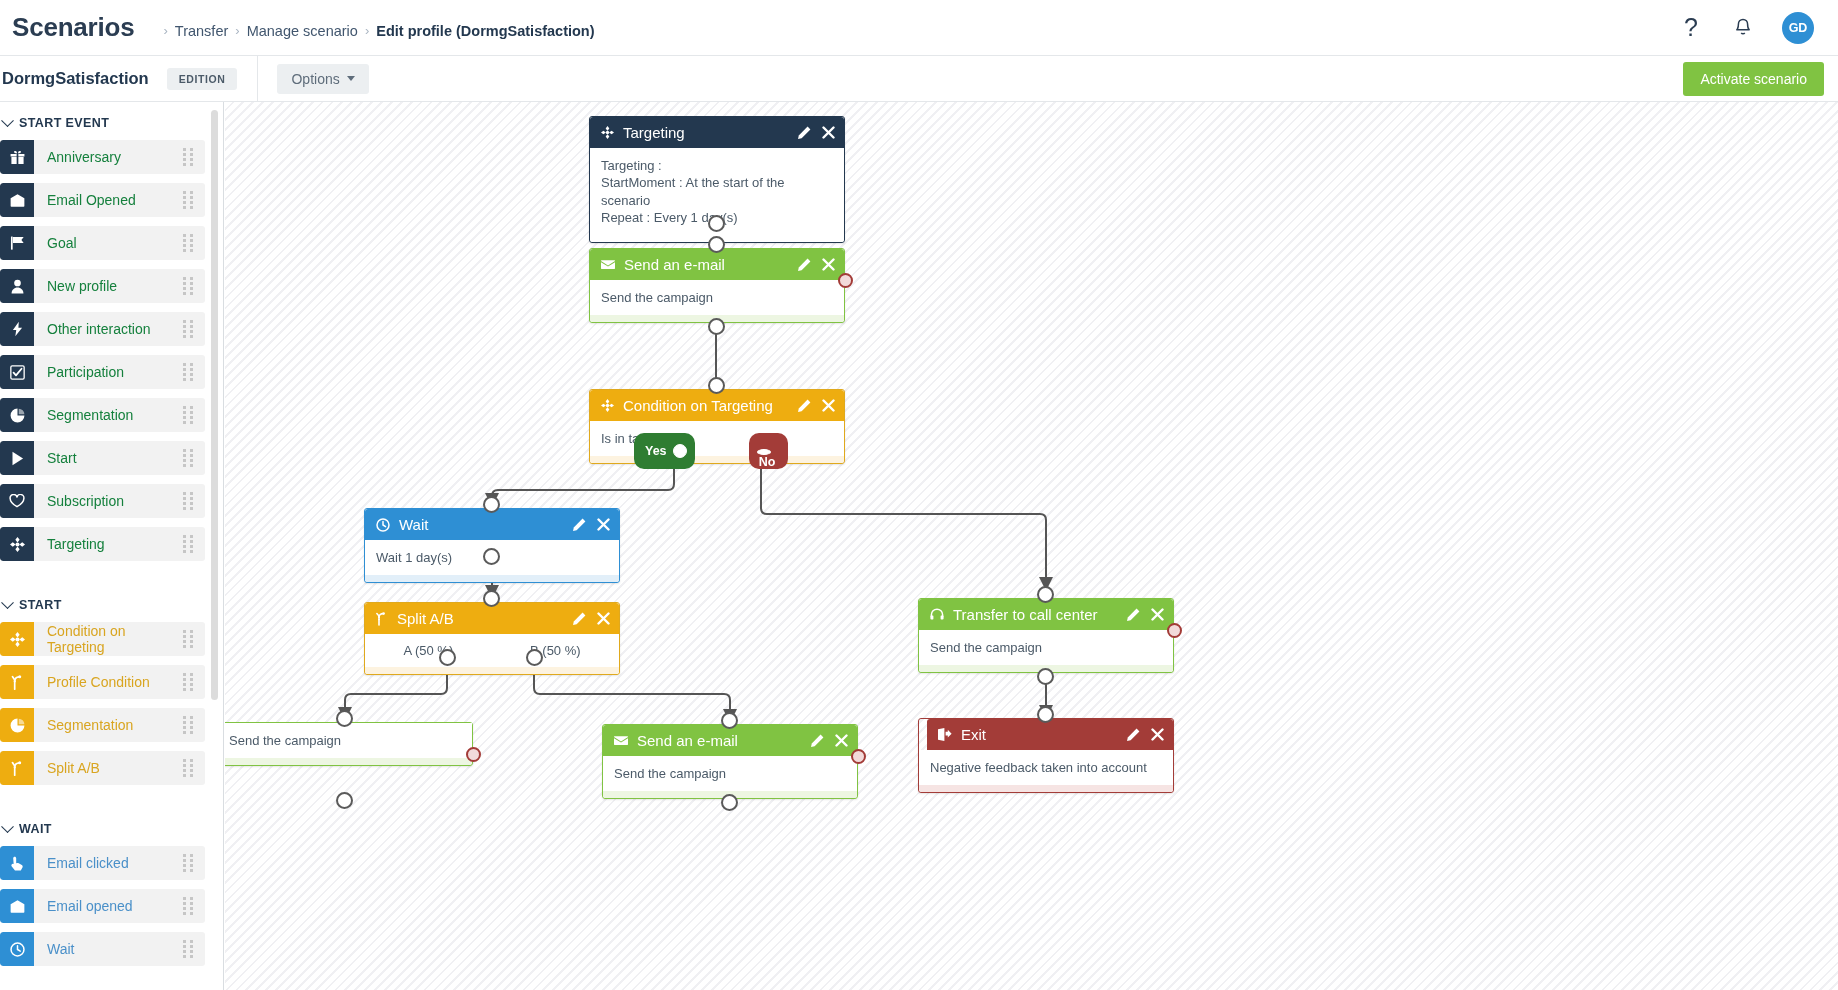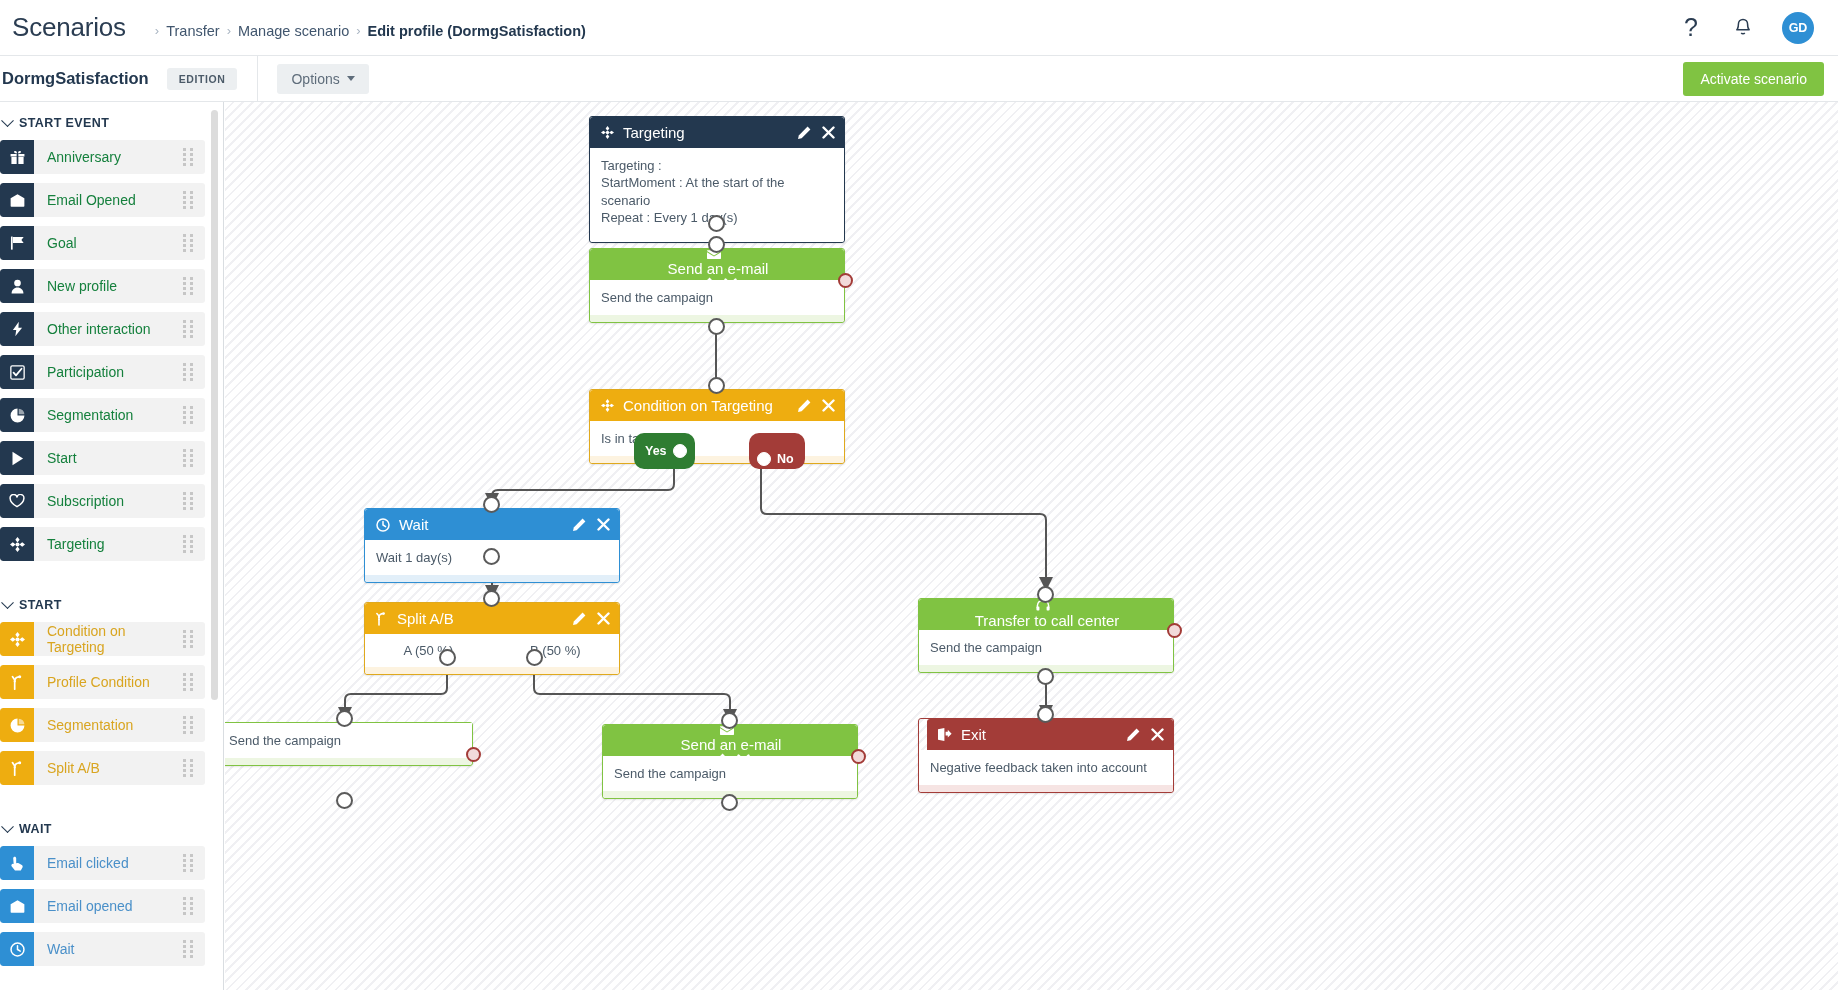--- a/index.html
+++ b/index.html
@@ -11,21 +11,21 @@
   }
 
   
   .topbar {
     position: absolute; left: 0; top: 0; width: 1838px; height: 56px;
     background: #ffffff;
     border-bottom: 1px solid #e4e7ea;
     display: flex; align-items: center;
   }
   .page-title {
-    font-size: 26px; color: #2b3d52; font-weight: 400;
+    font-size: 26px; color: #2b3d52; font-weight: 700;
     margin-left: 12px; letter-spacing: -0.2px;
   }
   .breadcrumb {
     display: flex; align-items: center; margin-left: 22px;
     font-size: 14.5px; color: #41566e; margin-top: 6px;
   }
   .breadcrumb .crumb { color: #41566e; }
   .breadcrumb .crumb.link { color: #41566e; cursor: pointer; }
   .breadcrumb .crumb.current { color: #23384f; font-weight: 700; }
   .breadcrumb .sep { color: #a9b5c2; margin: 0 7px; font-size: 13px; }
@@ -161,21 +161,21 @@
     background: #ffffff; font-size: 13px; color: #4b5a68;
     padding: 9px 11px; line-height: 1.33;
   }
   .node-foot { height: 7px; border-radius: 0 0 3px 3px; }
 
   .n-navy { border: 1px solid #23384f; }
   .n-navy .node-head { background: #23384f; }
   .n-navy .node-foot { background: #ffffff; }
 
   .n-green { border: 1px solid #80c342; }
-  .n-green .node-head { background: #80c342; flex-direction: column; }
+  .n-green .node-head { background: #80c342; }
   .n-green .node-foot { background: #edf6e2; }
 
   .n-orange { border: 1px solid #e0a91d; }
   .n-orange .node-head { background: #eead10; }
   .n-orange .node-foot { background: #fdf3e0; }
 
   .n-blue { border: 1px solid #2e8fd4; }
   .n-blue .node-head { background: #2e8fd4; }
   .n-blue .node-foot { background: #e2eff9; }
 
@@ -190,21 +190,21 @@
   }
   .port.red {
     width: 15px; height: 15px; border-color: #a33c38; background: #f2dada;
   }
   .branch-pill {
     position: absolute; height: 36px; border-radius: 10px;
     color: #ffffff; font-size: 12.5px; font-weight: 600;
     display: flex; align-items: center; z-index: 6; cursor: pointer;
   }
   .branch-pill.yes { background: #2f7d32; padding: 0 8px 0 11px; }
-  .branch-pill.no  { background: #a33c38; padding: 16px 11px 0 8px; }
+  .branch-pill.no  { background: #a33c38; padding: 16px 11px 0 8px; flex-direction: column; }
   .pill-dot {
     width: 14px; height: 14px; border-radius: 50%;
     background: #ffffff; border: 1.5px solid #ffffff;
   }
   .branch-pill.yes .pill-dot { margin-left: 6px; }
   .branch-pill.no  .pill-dot { margin-right: 6px; }
 
   .split-labels {
     display: flex; font-size: 13px; color: #4b5a68;
     justify-content: space-around; padding: 9px 0;

